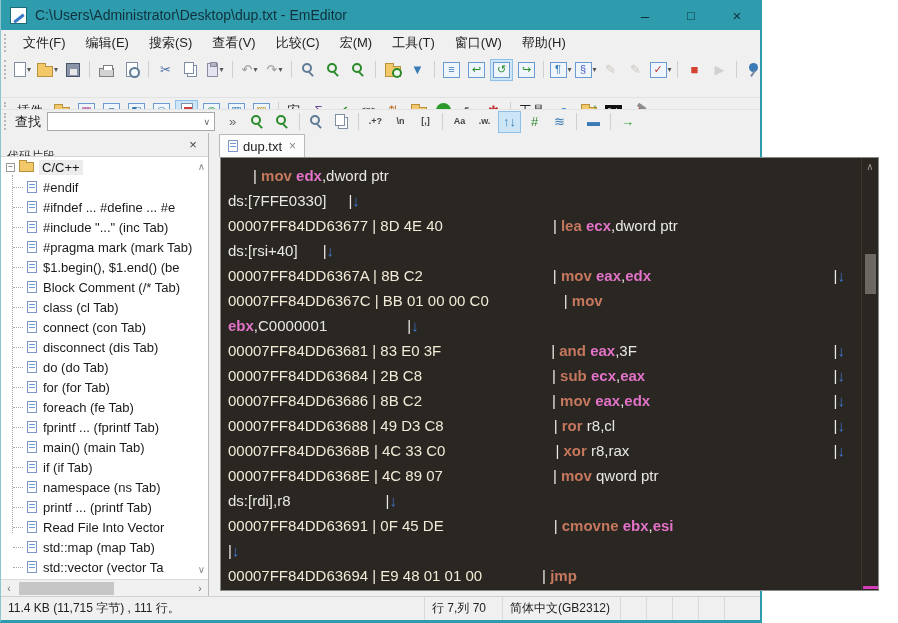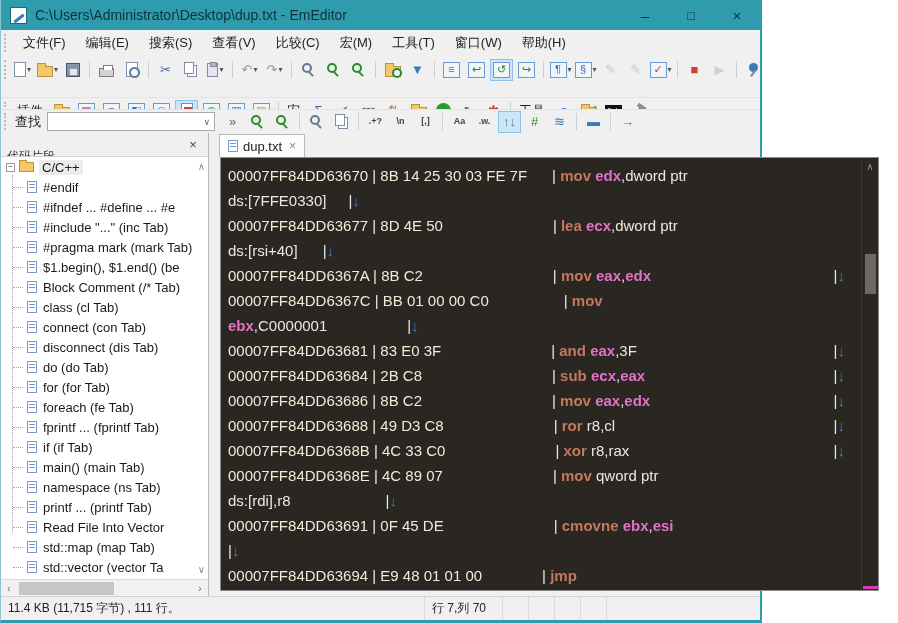--- a/index.html
+++ b/index.html
@@ -631,25 +631,25 @@
             <div class="trow item">
               <span class="sn-ic"></span>
               <span>foreach  (fe Tab)</span>
             </div>
             <div class="trow item">
               <span class="sn-ic"></span>
               <span>fprintf ...  (fprintf Tab)</span>
             </div>
             <div class="trow item">
               <span class="sn-ic"></span>
+              <span>main()  (main Tab)</span>
+            </div>
+            <div class="trow item">
+              <span class="sn-ic"></span>
               <span>if  (if Tab)</span>
-            </div>
-            <div class="trow item">
-              <span class="sn-ic"></span>
-              <span>main()  (main Tab)</span>
             </div>
             <div class="trow item">
               <span class="sn-ic"></span>
               <span>namespace  (ns Tab)</span>
             </div>
             <div class="trow item">
               <span class="sn-ic"></span>
               <span>printf ...  (printf Tab)</span>
             </div>
             <div class="trow item">
@@ -681,23 +681,23 @@
     <div class="rightpane">
       <div class="tabbar">
         <span class="tab">
           <span class="sn-ic"></span>
           <span>dup.txt</span>
           <button class="tab-close">×</button>
         </span>
       </div>
       <div class="editor">
         <div class="ed-content" id="ed-lines">
-            <div class="cl"><span class="sa">00007FF84DD63670 | 8B 14 25 30 03 FE 7F</span><span class="sg" style="width: 25px;"></span><span class="sp">| </span><span class="sm">mov </span><span class="sr">edx</span><span class="sp">,dword ptr</span></div>
+            <div class="cl"><span class="sg" style="width: 25px;"></span><span class="sp">| </span><span class="sm">mov </span><span class="sr">edx</span><span class="sp">,dword ptr</span></div>
             <div class="cl"><span class="sp">ds:[7FFE0330]</span><span class="sg" style="width: 22px;"></span><span class="sp">|</span><span class="sd">↓</span></div>
-            <div class="cl"><span class="sa">00007FF84DD63677 | 8D 4E 50</span><span class="sg" style="width: 110px;"></span><span class="sp">| </span><span class="sm">lea </span><span class="sr">ecx</span><span class="sp">,dword ptr</span></div>
+            <div class="cl"><span class="sa">00007FF84DD63677 | 8D 4E 40</span><span class="sg" style="width: 110px;"></span><span class="sp">| </span><span class="sm">lea </span><span class="sr">ecx</span><span class="sp">,dword ptr</span></div>
             <div class="cl"><span class="sp">ds:[rsi+40]</span><span class="sg" style="width: 25px;"></span><span class="sp">|</span><span class="sd">↓</span></div>
             <div class="cl"><span class="sa">00007FF84DD6367A | 8B C2</span><span class="sg" style="width: 130px;"></span><span class="sp">| </span><span class="sm">mov </span><span class="sr">eax</span><span class="sp">,</span><span class="sr">edx</span><span class="endmark"><span class="sp">|</span><span class="sd">↓</span></span></div>
             <div class="cl"><span class="sa">00007FF84DD6367C | BB 01 00 00 C0</span><span class="sg" style="width: 75px;"></span><span class="sp">| </span><span class="sm">mov</span></div>
             <div class="cl"><span class="sr">ebx</span><span class="sp">,C0000001</span><span class="sg" style="width: 80px;"></span><span class="sp">|</span><span class="sd">↓</span></div>
             <div class="cl"><span class="sa">00007FF84DD63681 | 83 E0 3F</span><span class="sg" style="width: 110px;"></span><span class="sp">| </span><span class="sm">and </span><span class="sr">eax</span><span class="sp">,3F</span><span class="endmark"><span class="sp">|</span><span class="sd">↓</span></span></div>
             <div class="cl"><span class="sa">00007FF84DD63684 | 2B C8</span><span class="sg" style="width: 130px;"></span><span class="sp">| </span><span class="sm">sub </span><span class="sr">ecx</span><span class="sp">,</span><span class="sr">eax</span><span class="endmark"><span class="sp">|</span><span class="sd">↓</span></span></div>
             <div class="cl"><span class="sa">00007FF84DD63686 | 8B C2</span><span class="sg" style="width: 130px;"></span><span class="sp">| </span><span class="sm">mov </span><span class="sr">eax</span><span class="sp">,</span><span class="sr">edx</span><span class="endmark"><span class="sp">|</span><span class="sd">↓</span></span></div>
             <div class="cl"><span class="sa">00007FF84DD63688 | 49 D3 C8</span><span class="sg" style="width: 110px;"></span><span class="sp">| </span><span class="sm">ror </span><span class="sp">r8,cl</span><span class="endmark"><span class="sp">|</span><span class="sd">↓</span></span></div>
             <div class="cl"><span class="sa">00007FF84DD6368B | 4C 33 C0</span><span class="sg" style="width: 110px;"></span><span class="sp">| </span><span class="sm">xor </span><span class="sp">r8,rax</span><span class="endmark"><span class="sp">|</span><span class="sd">↓</span></span></div>
             <div class="cl"><span class="sa">00007FF84DD6368E | 4C 89 07</span><span class="sg" style="width: 110px;"></span><span class="sp">| </span><span class="sm">mov </span><span class="sp">qword ptr</span></div>
@@ -712,18 +712,19 @@
           <span class="ed-thumb"></span>
           <span class="ed-mark"></span>
         </div>
       </div>
     </div>
   </div>
 
   <div class="statusbar" id="status-cells">
       <span class="st-cell" style="width: 424px;">11.4 KB (11,715 字节) , 111 行。</span>
       <span class="st-cell" style="width: 78px;">行 7,列 70</span>
+      <span class="st-cell" style="width: 118px;">简体中文(GB2312)</span>
       <span class="st-cell" style="width: 26px;"></span>
       <span class="st-cell" style="width: 26px;"></span>
       <span class="st-cell" style="width: 26px;"></span>
       <span class="st-cell" style="width: 26px;"></span>
     </div>
 </div>
 
 </body></html>

